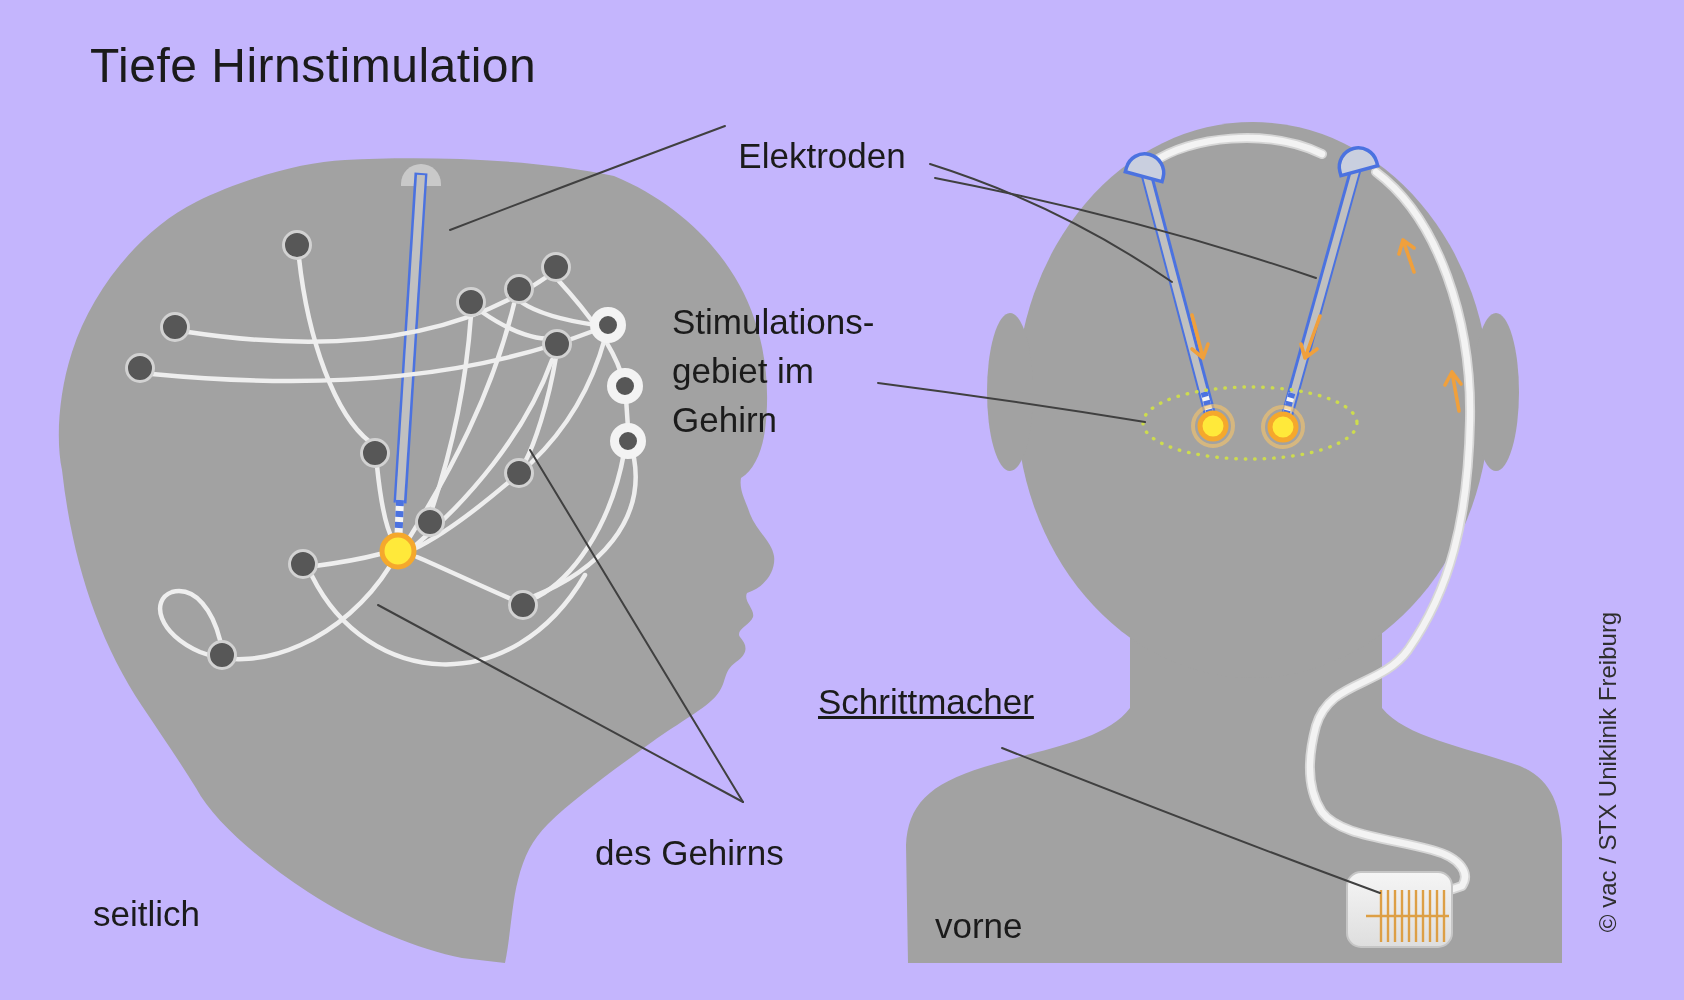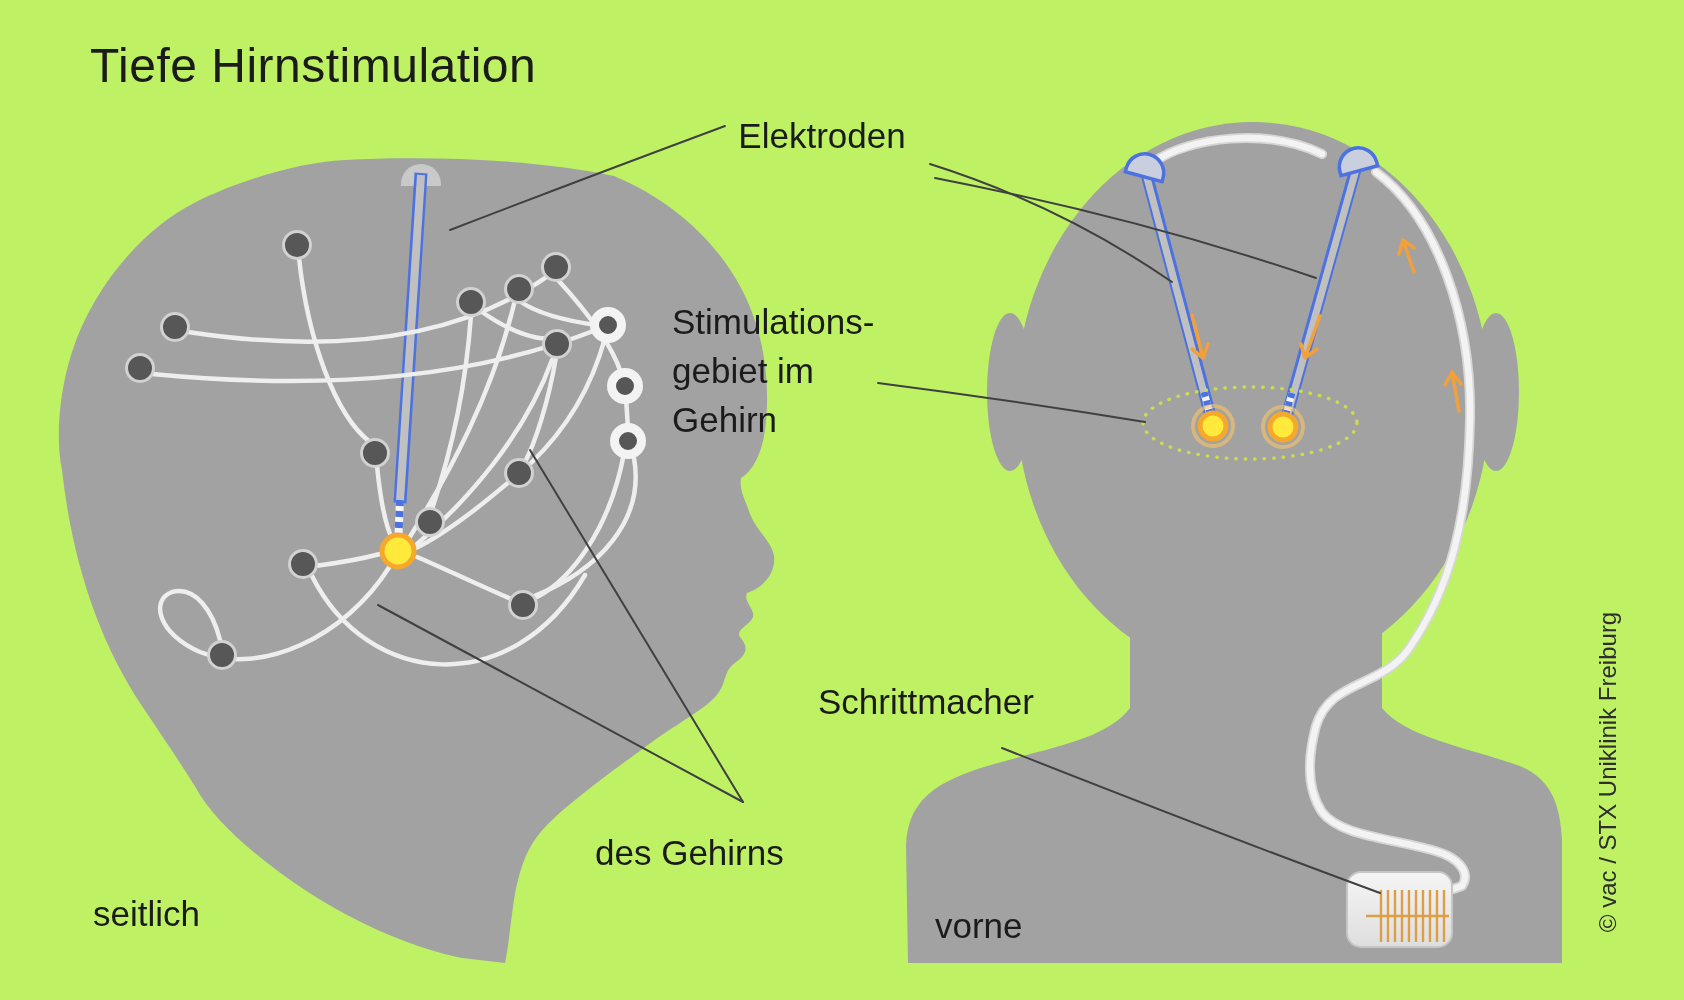--- a/index.html
+++ b/index.html
@@ -1,16 +1,16 @@
 <!DOCTYPE html>
 <html><head>
 <meta charset="utf-8">
 <style>
   html,body{margin:0;padding:0;background:#ffffff;}
-  #stage{position:relative;width:1684px;height:1000px;background:#bef264;overflow:hidden;
+  #stage{position:relative;width:1684px;height:1000px;background:#c4b5fd;overflow:hidden;
          font-family:"Liberation Sans", sans-serif;color:#1b1b1b;}
   #art{position:absolute;left:0;top:0;}
   .lbl{position:absolute;white-space:nowrap;color:#1b1b1b;}
   .title{font-size:48px;letter-spacing:0.5px;}
   .anno{font-size:35px;line-height:48px;}
   .ctr{white-space:normal;}
   .view{font-size:35px;}
   .copyright{font-size:24px;color:#2e2e2e;
              transform:translate(-50%,-50%) rotate(-90deg);}
   .node{fill:#575757;stroke:#d2d2d2;stroke-width:3;}
@@ -181,33 +181,33 @@
     <path d="M 935 178 Q 1140 218 1316 278"></path>
     <path d="M 878 383 Q 1010 400 1145 422"></path>
     <path d="M 1002 748 Q 1230 838 1380 893"></path>
     <path d="M 530 450 L 743 802"></path>
     <path d="M 378 605 L 743 802"></path>
   </g>
 </svg>
 
 <div class="lbl title" style="left:90px;top:38px;">Tiefe Hirnstimulation</div>
 
-<div class="lbl anno" style="left:672px;top:112px;width:300px;text-align:center;">Elektroden</div>
+<div class="lbl anno" style="left:672px;top:132px;width:300px;text-align:center;">Elektroden</div>
 
 <div class="lbl anno ctr" style="left:672px;top:297px;width:300px;line-height:49px;">
   <div>Stimulations-</div>
   <div>gebiet im</div>
   <div>Gehirn</div>
 </div>
 
 <div class="lbl anno ctr" style="left:595px;top:830px;width:300px;line-height:45px;">
   <div>des Gehirns</div>
 </div>
 
-<div class="lbl anno" style="left:818px;top:678px;">Schrittmacher</div>
+<div class="lbl anno" style="left:818px;top:678px;text-decoration:underline;">Schrittmacher</div>
 
 <div class="lbl view" style="left:93px;top:894px;">seitlich</div>
 
 <div class="lbl view" style="left:935px;top:896px;margin-top:10px;">vorne</div>
 
 <div class="lbl copyright" style="left:1608px;top:772px;">© vac / STX Uniklinik Freiburg</div>
 
 </div>
 
 </body></html>

